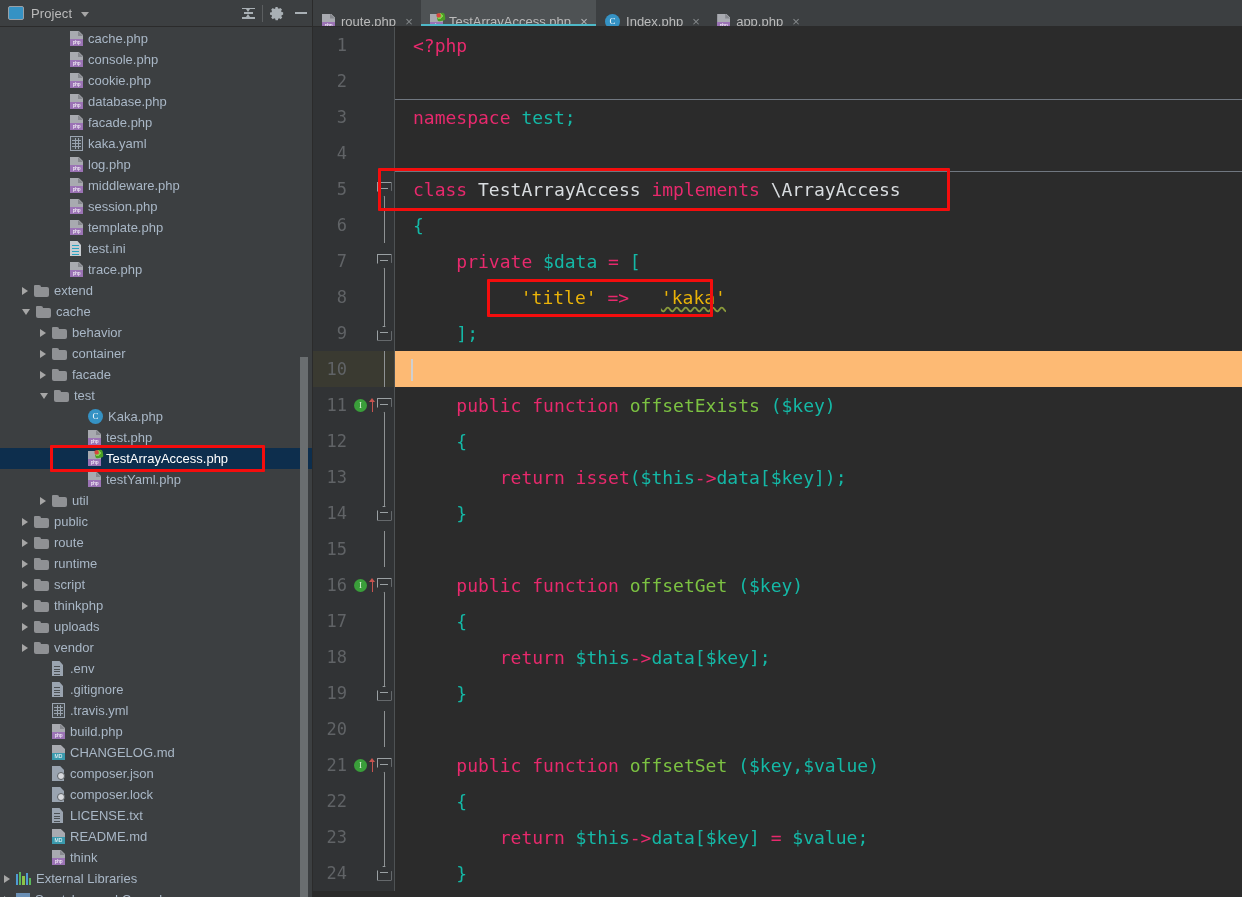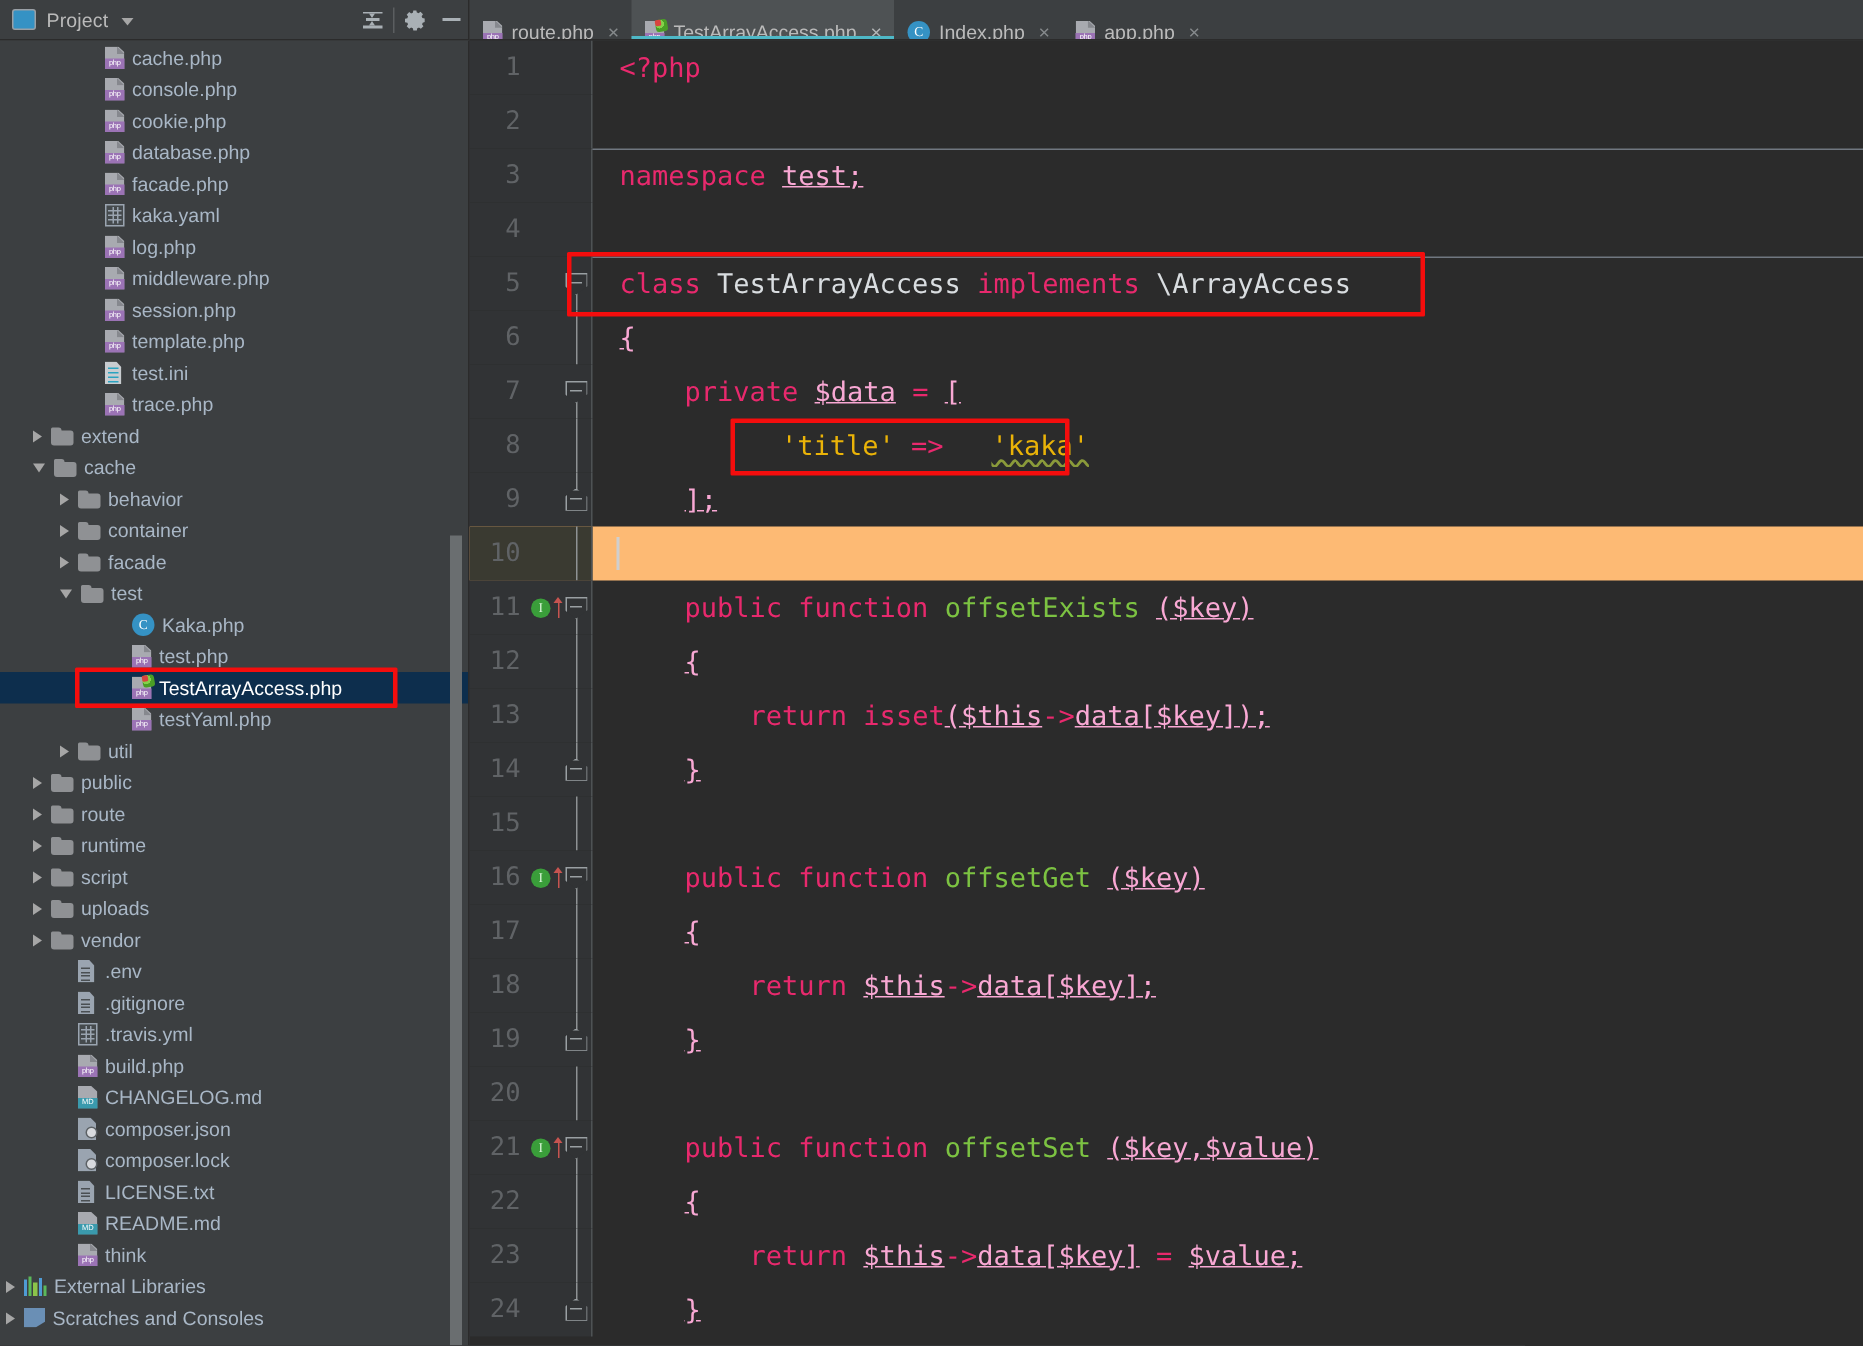--- a/index.html
+++ b/index.html
@@ -367,21 +367,21 @@
     white-space: pre;
     color: #a9b7c6;
     font-family: "DejaVu Sans Mono", monospace;
     font-size: 18px;
   }
   .k { color: #e8296d; }       
   .cls { color: #d9dde0; }     
   .fn { color: #7cc242; }      
   .str { color: #eab308; margin-left: 21px; }
   .op { color: #e8296d; }
-  .plain { color: #f9a8d4; text-decoration: underline; }
+  .plain { color: #14b8a6; }
   .sq {
     text-decoration: underline wavy #8a9a3a;
     text-underline-offset: 3px;
   }
   .fold-sep {
     position: absolute; left: 82px; right: 0; height: 1px;
     background: #a9b7c6; opacity: .55;
   }
   .caret {
     display: inline-block; width: 2px; height: 22px;
@@ -739,20 +739,29 @@
             </span>
             <span class="name">script</span>
           </div>
           <div class="row">
             <span style="display: inline-block; flex: 0 0 auto; width: 22px;"></span>
             <span class="arrow right"></span>
             <span class="icon-folder">
               <span class="ft"></span>
               <span class="fb"></span>
             </span>
+            <span class="name">thinkphp</span>
+          </div>
+          <div class="row">
+            <span style="display: inline-block; flex: 0 0 auto; width: 22px;"></span>
+            <span class="arrow right"></span>
+            <span class="icon-folder">
+              <span class="ft"></span>
+              <span class="fb"></span>
+            </span>
             <span class="name">uploads</span>
           </div>
           <div class="row">
             <span style="display: inline-block; flex: 0 0 auto; width: 22px;"></span>
             <span class="arrow right"></span>
             <span class="icon-folder">
               <span class="ft"></span>
               <span class="fb"></span>
             </span>
             <span class="name">vendor</span>

